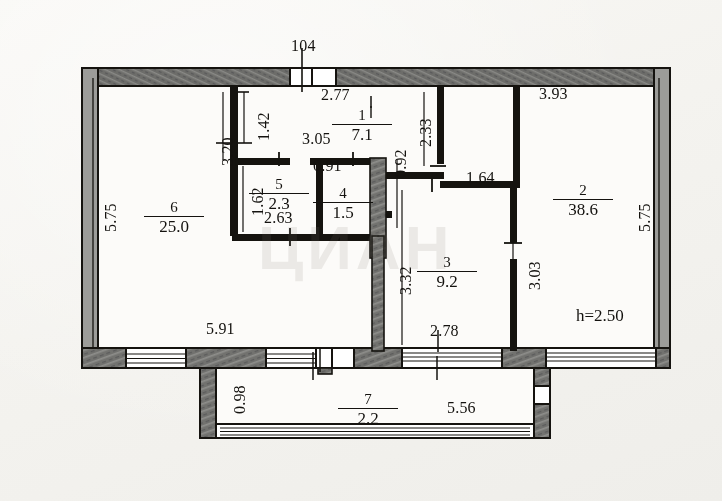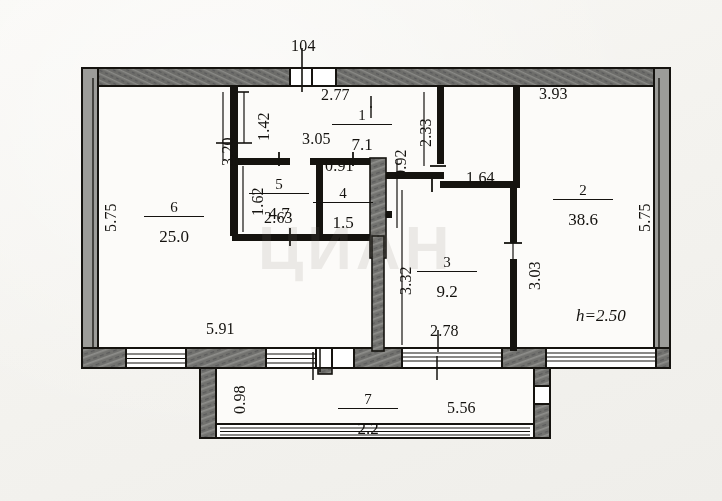--- a/index.html
+++ b/index.html
@@ -56,29 +56,28 @@
   }
   .roomlabel .num {
     display: block;
     font-size: 15px;
     padding-bottom: 1px;
   }
   .roomlabel .area {
     display: block;
     font-size: 17px;
     border-top: 1.6px solid #14120f;
-    padding-top: 11px;
+    padding-top: 1px;
   }
   .height-note {
     position: absolute;
     font-family: "Liberation Serif", serif;
     font-size: 17px;
     color: #14120f;
     white-space: nowrap;
-    font-style: italic;
   }
   .watermark {
     position: absolute;
     font-family: "Liberation Sans", sans-serif;
     font-weight: bold;
     color: rgba(120,118,112,0.13);
     font-size: 62px;
     letter-spacing: 4px;
     white-space: nowrap;
     pointer-events: none;
@@ -262,35 +261,35 @@
       <div class="roomlabel" style="left: 417px; top: 255px; width: 60px;">
         <span class="num">3</span>
         <span class="area">9.2</span>
       </div>
       <div class="roomlabel" style="left: 313px; top: 186px; width: 60px;">
         <span class="num">4</span>
         <span class="area">1.5</span>
       </div>
       <div class="roomlabel" style="left: 249px; top: 177px; width: 60px;">
         <span class="num">5</span>
-        <span class="area">4.7</span>
+        <span class="area">2.3</span>
       </div>
       <div class="roomlabel" style="left: 144px; top: 200px; width: 60px;">
         <span class="num">6</span>
         <span class="area">25.0</span>
       </div>
       <div class="roomlabel" style="left: 338px; top: 392px; width: 60px;">
         <span class="num">7</span>
         <span class="area">2.2</span>
       </div>
       <div class="dim" style="left: 291px; top: 38px;">104</div>
       <div class="dim" style="left: 321px; top: 87px;">2.77</div>
       <div class="dim" style="left: 539px; top: 86px;">3.93</div>
       <div class="dim" style="left: 302px; top: 131px;">3.05</div>
-      <div class="dim" style="left: 325px; top: 158px;">0.91</div>
+      <div class="dim" style="left: 313px; top: 158px;">0.91</div>
       <div class="dim" style="left: 466px; top: 170px;">1.64</div>
       <div class="dim" style="left: 264px; top: 210px;">2.63</div>
       <div class="dim" style="left: 206px; top: 321px;">5.91</div>
       <div class="dim" style="left: 430px; top: 323px;">2.78</div>
       <div class="dim" style="left: 447px; top: 400px;">5.56</div>
       <div class="dim vert" style="left: 256px; top: 141px;">1.42</div>
       <div class="dim vert" style="left: 220px; top: 166px;">3.20</div>
       <div class="dim vert" style="left: 250px; top: 216px;">1.62</div>
       <div class="dim vert" style="left: 393px; top: 178px;">0.92</div>
       <div class="dim vert" style="left: 418px; top: 147px;">2.33</div>

